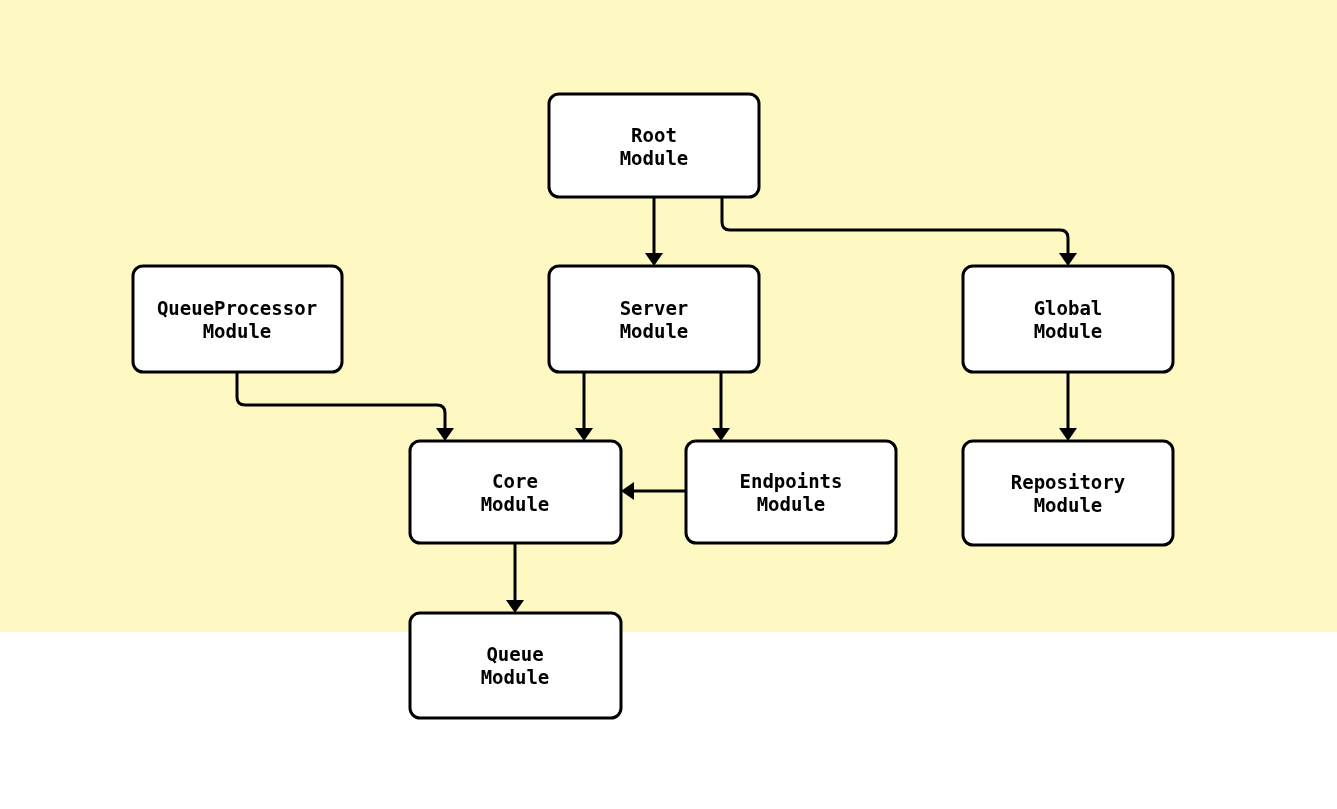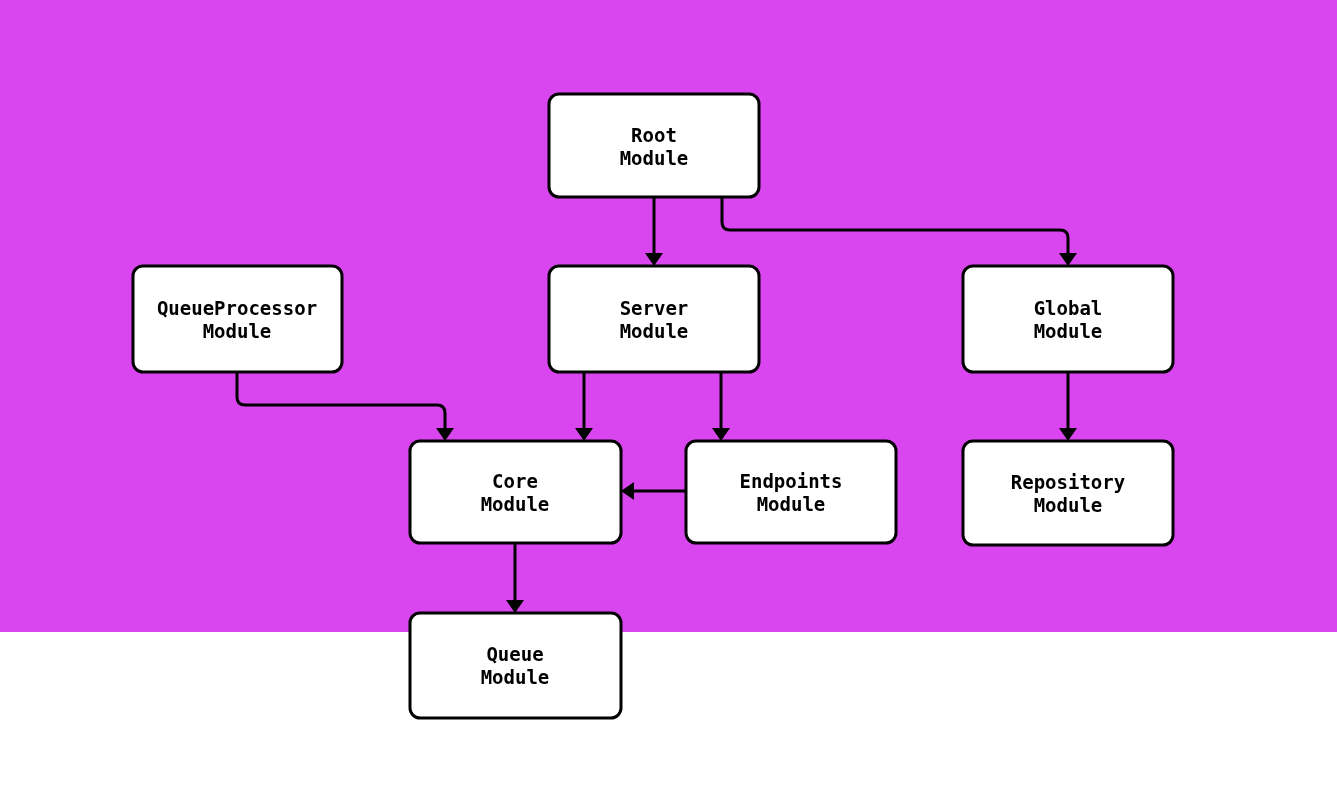--- a/index.html
+++ b/index.html
@@ -10,21 +10,21 @@
   body {
     width: 1337px;
     height: 809px;
     font-family: "DejaVu Sans Mono", monospace;
     overflow: hidden;
   }
   #diagram-canvas {
     position: relative;
     width: 1337px;
     height: 632px;
-    background: #d946ef;
+    background: #fef9c3;
   }
   svg.diagram {
     display: block;
     width: 1337px;
     height: 809px;
   }
   .node-rect {
     fill: #ffffff;
     stroke: #000000;
     stroke-width: 3;

